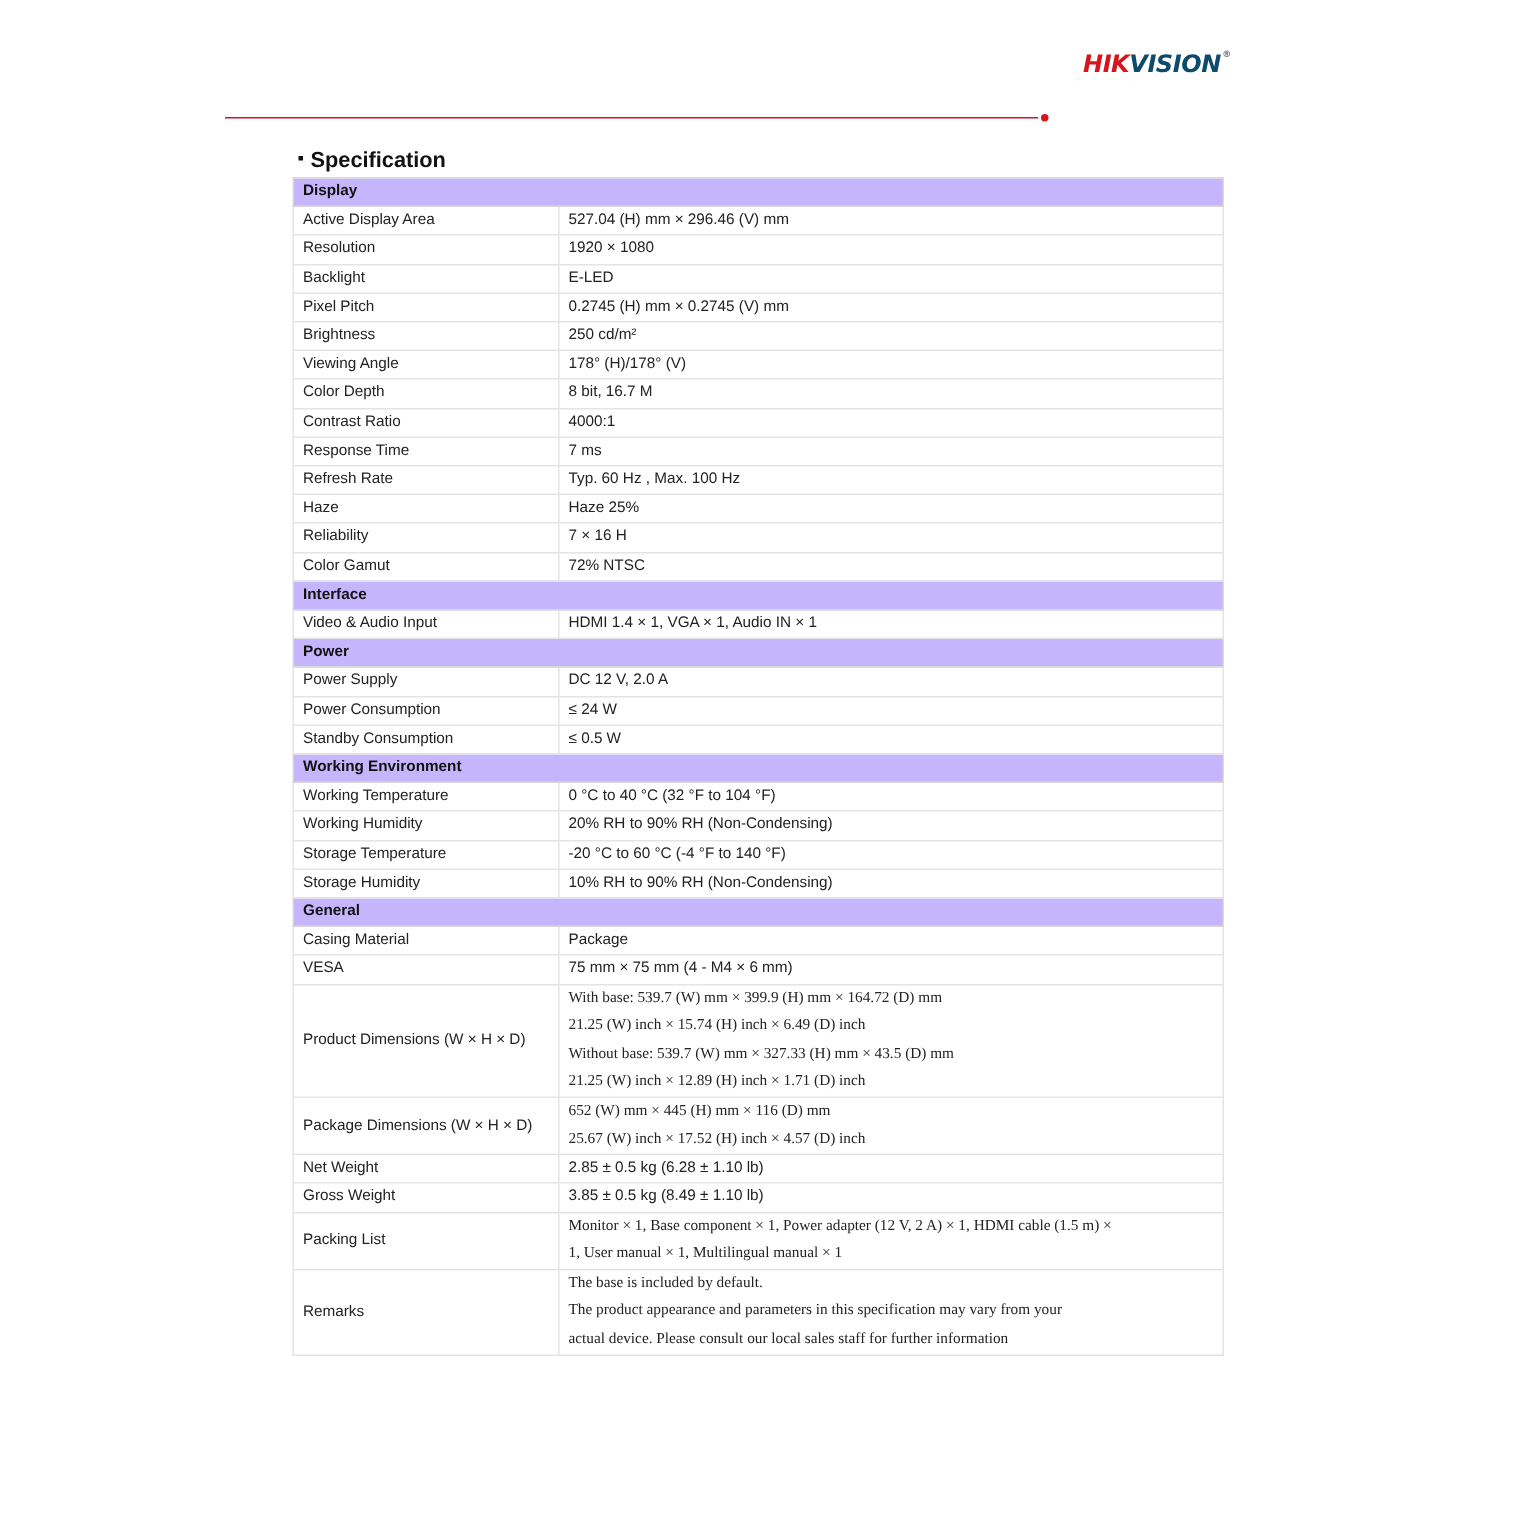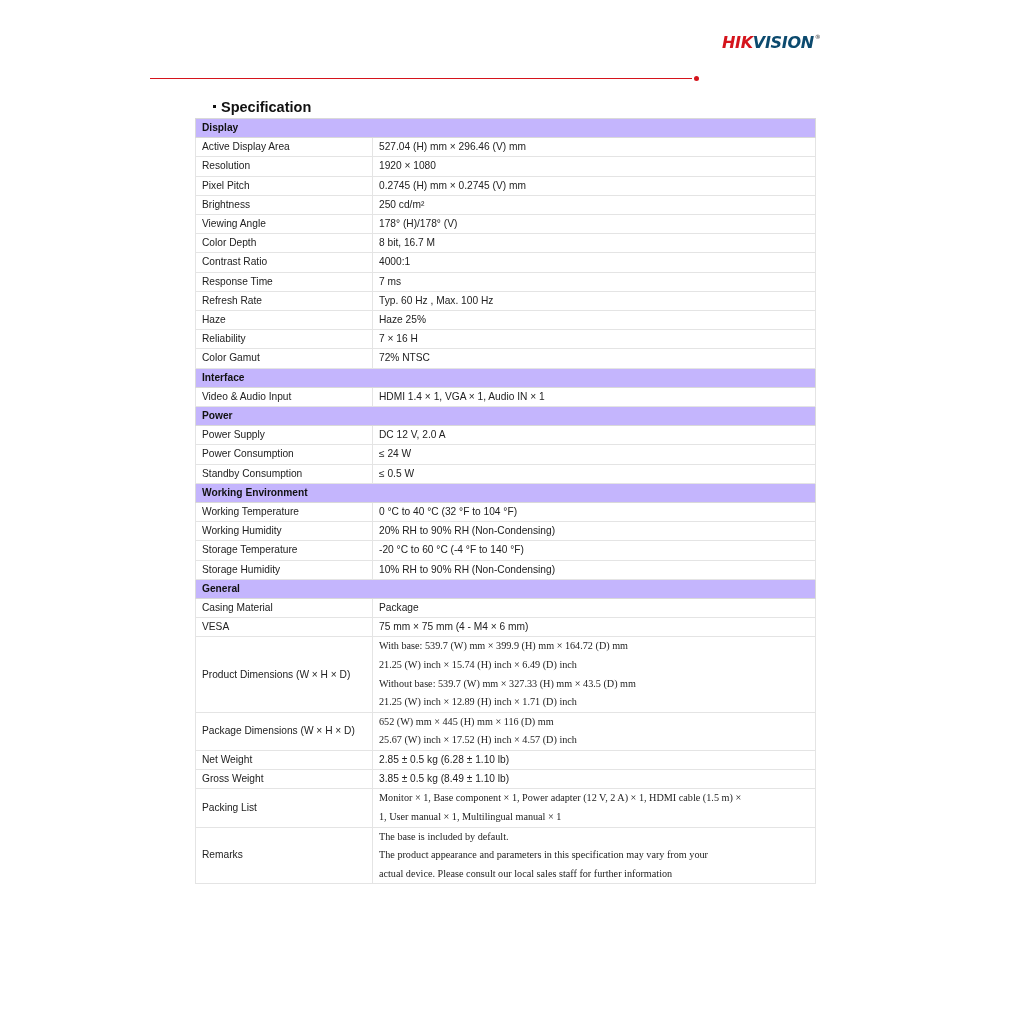--- a/index.html
+++ b/index.html
@@ -3,21 +3,21 @@
 <meta charset="utf-8">
 <style>
   html, body { margin:0; padding:0; background:#ffffff; }
   body { width:1024px; height:1024px; position:relative; overflow:hidden; font-family:"Liberation Sans", sans-serif; color:#222; }
   .logo { position:absolute; left:722px; top:33px; font-family:"DejaVu Sans", sans-serif; font-weight:bold; font-style:italic; font-size:16px; letter-spacing:-0.3px; }
   .logo .hik { color:#d5141c; }
   .logo .vis { color:#0c4a6e; }
   .logo .reg { font-size:6px; color:#6d6e71; vertical-align:top; font-style:normal; margin-left:1px; }
   .rule { position:absolute; left:150px; top:78px; width:542px; height:1px; background:#d5141c; }
   .rule-dot { position:absolute; left:694px; top:76px; width:5px; height:5px; border-radius:50%; background:#d5141c; }
-  .title { position:absolute; left:199px; top:99px; font-size:14.5px; font-weight:bold; color:#111;margin-left:14px; }
+  .title { position:absolute; left:199px; top:99px; font-size:14.5px; font-weight:bold; color:#111; }
   .title .bullet { display:inline-block; width:3px; height:3px; background:#111; margin-right:5px; vertical-align:middle; position:relative; top:-2px; }
   table.spec { position:absolute; left:195px; top:118px; width:621px; border-collapse:collapse; font-size:10.2px; color:#222; }
   table.spec td { border:1px solid #e4e4e4; padding:0 6px; height:18.2px; line-height:18.2px; vertical-align:middle; }
   table.spec td.k { width:164px; }
   table.spec tr.section td { background:#c4b5fd; font-weight:bold; color:#111; border-color:#d9d9d9; }
   table.spec td .line { display:block; height:18.6px; line-height:18.6px;font-family:Liberation Serif, serif; }
 </style>
 </head>
 <body>
 
@@ -32,20 +32,24 @@
       <tr class="section">
         <td colspan="2">Display</td>
       </tr>
       <tr>
         <td class="k">Active Display Area</td>
         <td><span class="">527.04 (H) mm × 296.46 (V) mm</span></td>
       </tr>
       <tr>
         <td class="k">Resolution</td>
         <td><span class="">1920 × 1080</span></td>
+      </tr>
+      <tr>
+        <td class="k">Backlight</td>
+        <td><span class="">E-LED</span></td>
       </tr>
       <tr>
         <td class="k">Pixel Pitch</td>
         <td><span class="">0.2745 (H) mm × 0.2745 (V) mm</span></td>
       </tr>
       <tr>
         <td class="k">Brightness</td>
         <td><span class="">250 cd/m²</span></td>
       </tr>
       <tr>

